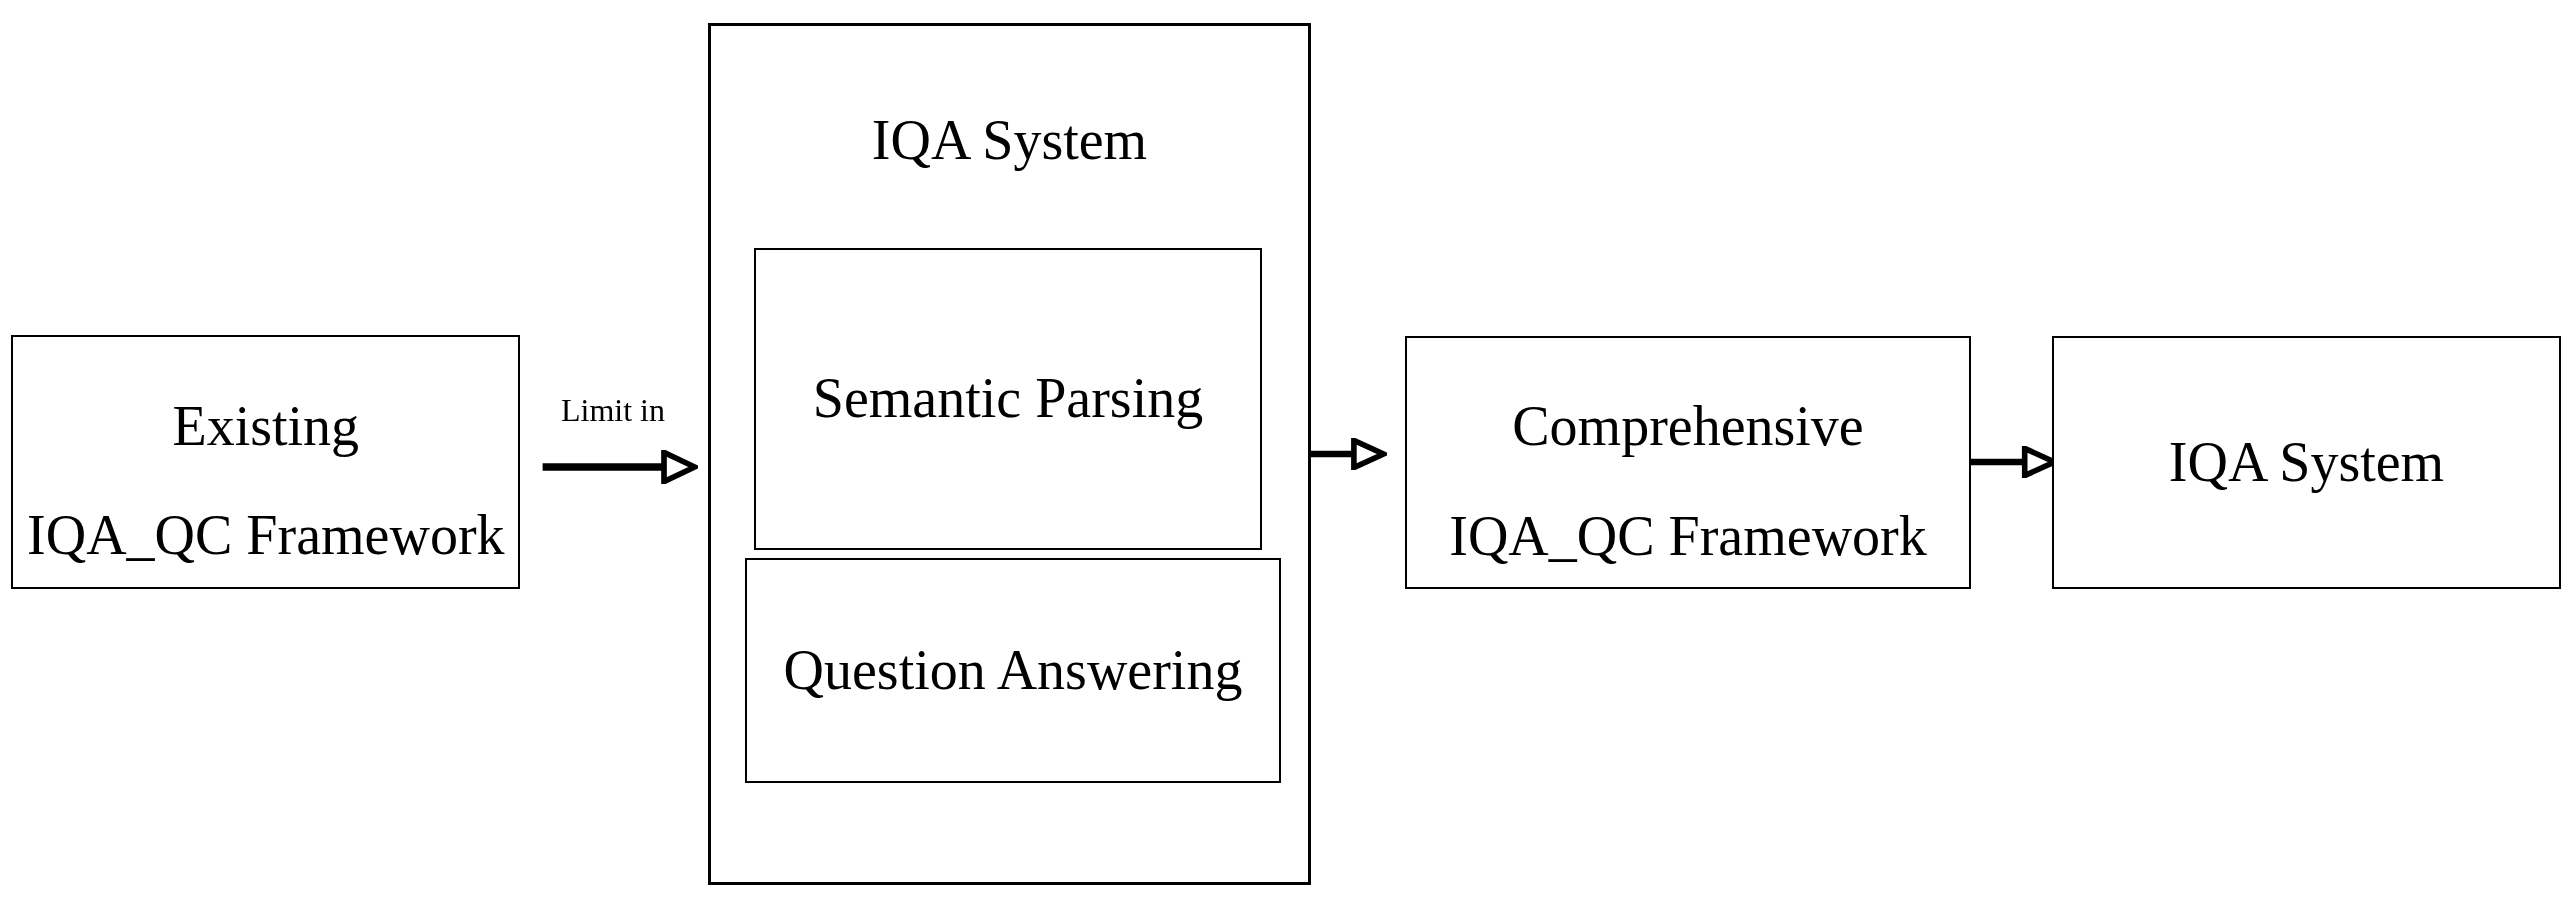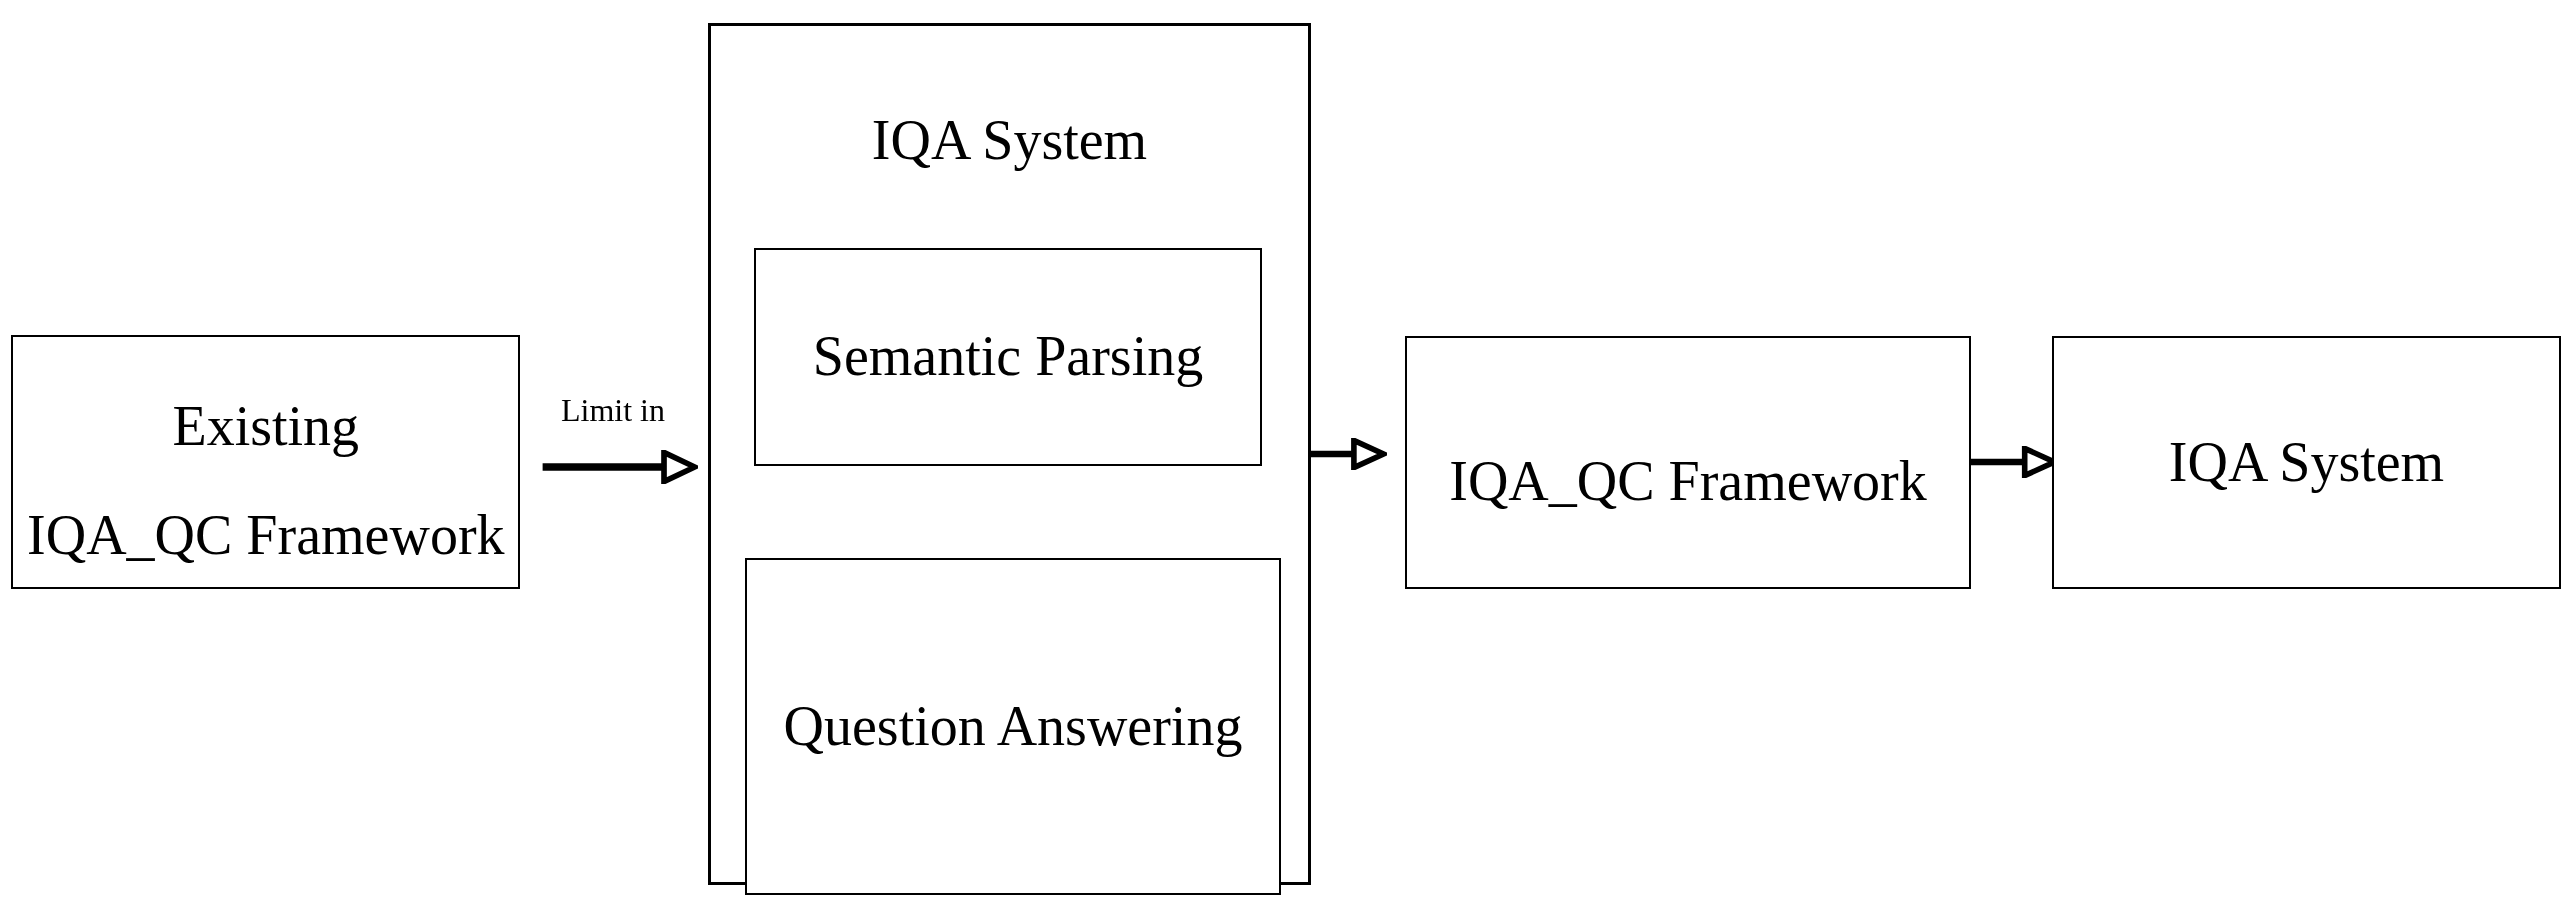--- a/index.html
+++ b/index.html
@@ -79,35 +79,36 @@
 
   <svg class="arrow-svg" style="left:541px; top:450px;" width="157" height="34" viewBox="0 0 194 42">
     <line x1="2" y1="21" x2="152" y2="21" stroke="#000000" stroke-width="9"></line>
     <polygon points="152,3 190,21 152,39" fill="#ffffff" stroke="#000000" stroke-width="7"></polygon>
   </svg>
 
   <div class="node" id="box-outer" style="left:708px; top:23.4px; width:603px; height:862px;"></div>
 
   <div id="outer-title">IQA System</div>
 
-  <div class="node" style="left:754px; top:248px; width:508px; height:218px;">
+  <div class="node" style="left:754px; top:248px; width:508px; height:302px;">
     <div class="node-label">Semantic Parsing</div>
   </div>
 
-  <div class="node" style="left:745px; top:558px; width:536px; height:337px;">
+  <div class="node" style="left:745px; top:558px; width:536px; height:225px;">
     <div class="node-label">Question Answering</div>
   </div>
 
   <svg class="arrow-svg" style="left:1308px; top:438px;" width="79" height="32" viewBox="0 0 98 40">
     <line x1="1" y1="20" x2="57" y2="20" stroke="#000000" stroke-width="8"></line>
     <polygon points="57,3 94,20 57,37" fill="#ffffff" stroke="#000000" stroke-width="7"></polygon>
   </svg>
 
   <div class="node" style="left:1405px; top:336px; width:566px; height:253px;">
     <div class="node-label">
+      <span class="line">Comprehensive</span>
       <span class="line">IQA_QC Framework</span>
     </div>
   </div>
 
   <svg class="arrow-svg" style="left:1969px; top:446px;" width="89" height="32" viewBox="0 0 110 40">
     <line x1="1" y1="20" x2="69" y2="20" stroke="#000000" stroke-width="8"></line>
     <polygon points="69,3 106,20 69,37" fill="#ffffff" stroke="#000000" stroke-width="7"></polygon>
   </svg>
 
   <div class="node" style="left:2052px; top:336px; width:509px; height:253px;">

